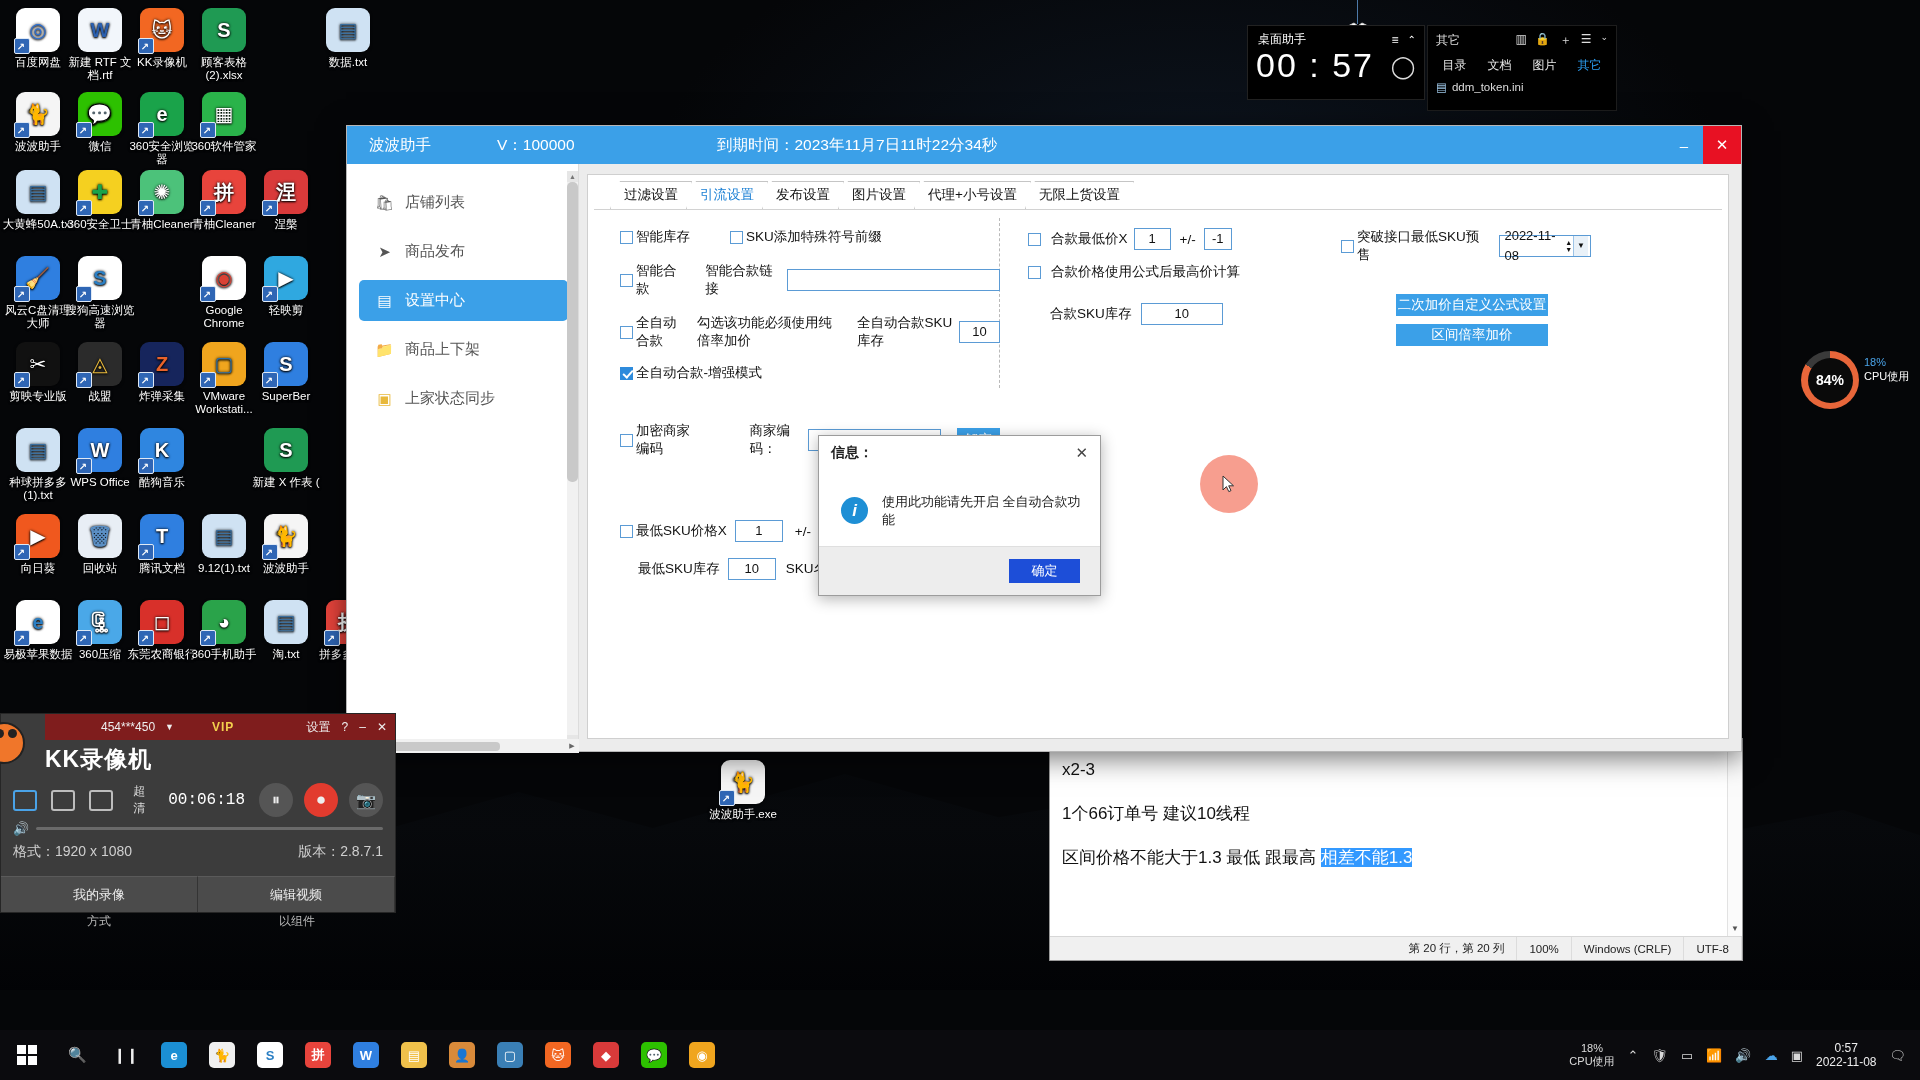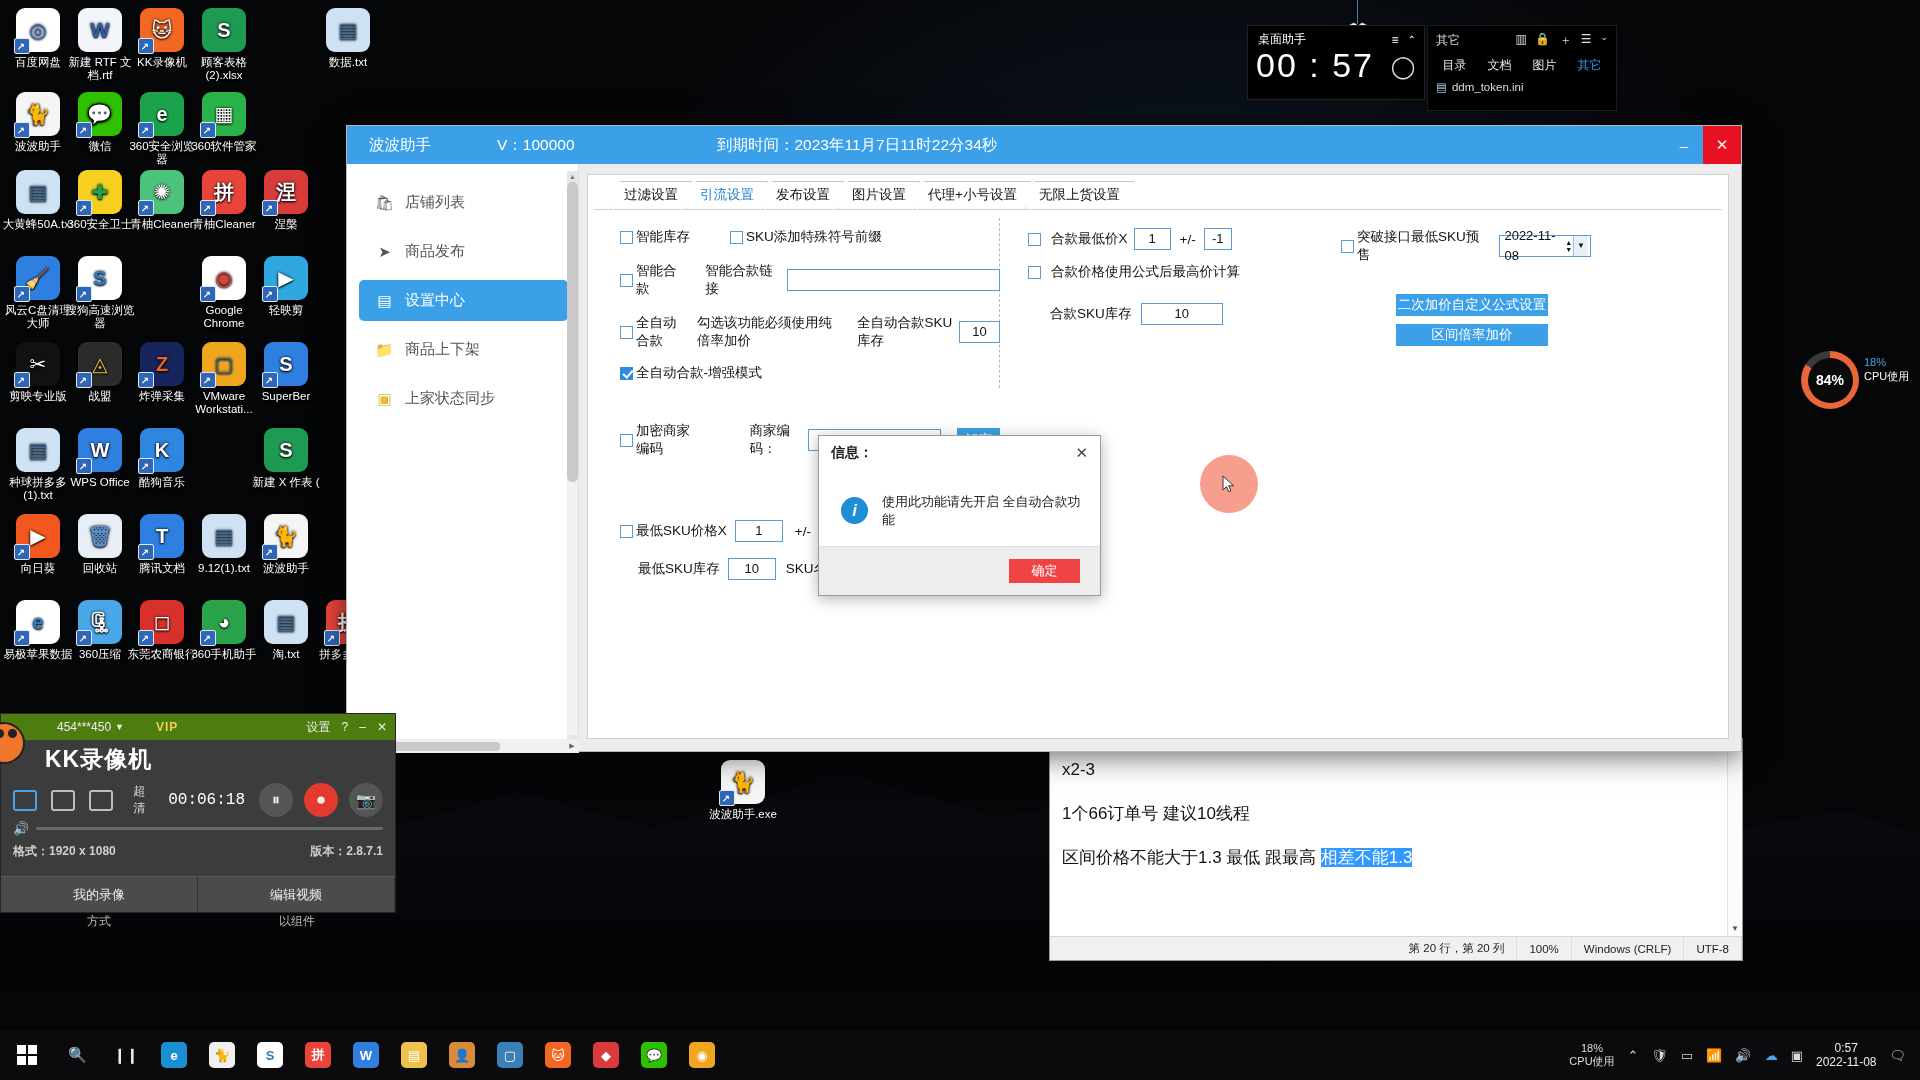--- a/index.html
+++ b/index.html
@@ -158,42 +158,42 @@
     background:#fff; border:1px solid #9c9c9c; box-shadow:0 3px 14px rgba(0,0,0,.3);
     font-size:13px; color:#222;
   }
   #modal .m-head{height:33px;display:flex;align-items:center;justify-content:space-between;
     padding:0 12px 0 12px;font-size:14px;font-weight:bold;}
   #modal .m-body{display:flex;align-items:center;gap:14px;padding:8px 18px 0 22px;height:75px;}
   #modal .m-ico{width:27px;height:27px;border-radius:50%;background:#1e8fd5;color:#fff;
     display:flex;align-items:center;justify-content:center;font-size:17px;font-weight:bold;font-style:italic;flex:none;}
   #modal .m-foot{position:absolute;left:0;right:0;bottom:0;height:49px;background:#ededed;
     border-top:1px solid #dfdfdf;display:flex;align-items:center;justify-content:flex-end;padding-right:20px;}
-  #modal .m-ok{width:71px;height:24px;background:#ef4444;color:#fff;display:flex;
+  #modal .m-ok{width:71px;height:24px;background:#1d4ed8;color:#fff;display:flex;
     align-items:center;justify-content:center;font-size:13px;cursor:pointer;}
   #modal .m-x{font-size:15px;color:#444;cursor:pointer;}
 
   
   #kk{position:absolute;left:0;top:713px;width:396px;height:200px;background:#3c3c3c;color:#eee;
       border:1px solid #262626;}
-  #kk .kk-top{height:26px;display:flex;align-items:center;gap:4px;padding:0 8px;font-size:12px;background:#4d7c0f;}
+  #kk .kk-top{height:26px;display:flex;align-items:center;gap:10px;padding:0 8px;font-size:12px;background:#7f1d1d;margin-left:44px;}
   #kk .kk-cat{position:absolute;left:-18px;top:8px;width:42px;height:42px;border-radius:50%;
      background:#f0762a;border:2px solid #222;}
   #kk .kk-cat::before,#kk .kk-cat::after{content:"";position:absolute;top:5px;width:9px;height:9px;background:#222;border-radius:50%;}
   #kk .kk-cat::before{left:10px;} #kk .kk-cat::after{left:23px;}
   #kk .vip{color:#f3d04e;font-weight:bold;letter-spacing:1px;}
   #kk .kk-title{font-size:23px;font-weight:bold;color:#fff;padding:4px 0 0 44px;letter-spacing:1px;}
   #kk .kk-ctrls{display:flex;align-items:center;gap:14px;padding:8px 12px 0 12px;}
   #kk .sq{width:27px;height:21px;border:2px solid #bdbdbd;border-radius:3px;}
   #kk .sq.sel{border-color:#4aa3e8;}
   #kk .kk-quality{font-size:12px;color:#ddd;}
   #kk .kk-time{font-size:16px;color:#fff;font-family:"Liberation Mono",monospace;}
   #kk .circ{width:34px;height:34px;border-radius:50%;background:#555;display:flex;align-items:center;justify-content:center;}
   #kk .circ.rec{background:#e23b2e;}
-  #kk .kk-fmt{display:flex;justify-content:space-between;font-size:12px;color:#cfcfcf;padding:7px 12px 0;font-weight:bold;}
+  #kk .kk-fmt{display:flex;justify-content:space-between;font-size:14px;color:#cfcfcf;padding:7px 12px 0;}
   #kk .kk-tabs{position:absolute;left:0;right:0;bottom:0;height:36px;display:flex;}
   #kk .kk-tabs div{flex:1;display:flex;align-items:center;justify-content:center;
      background:#4b4b4b;border-top:1px solid #5a5a5a;border-right:1px solid #343434;font-size:13px;color:#eee;}
   #kk-sub{position:absolute;left:0;top:913px;width:396px;height:28px;color:#b8b8b8;font-size:12px;
      display:flex;}
   #kk-sub div{flex:1;text-align:center;}
 
   
   #taskbar{position:absolute;left:0;bottom:0;width:1920px;height:50px;background:#0b0b0e;
     display:flex;align-items:center;color:#eee;}

